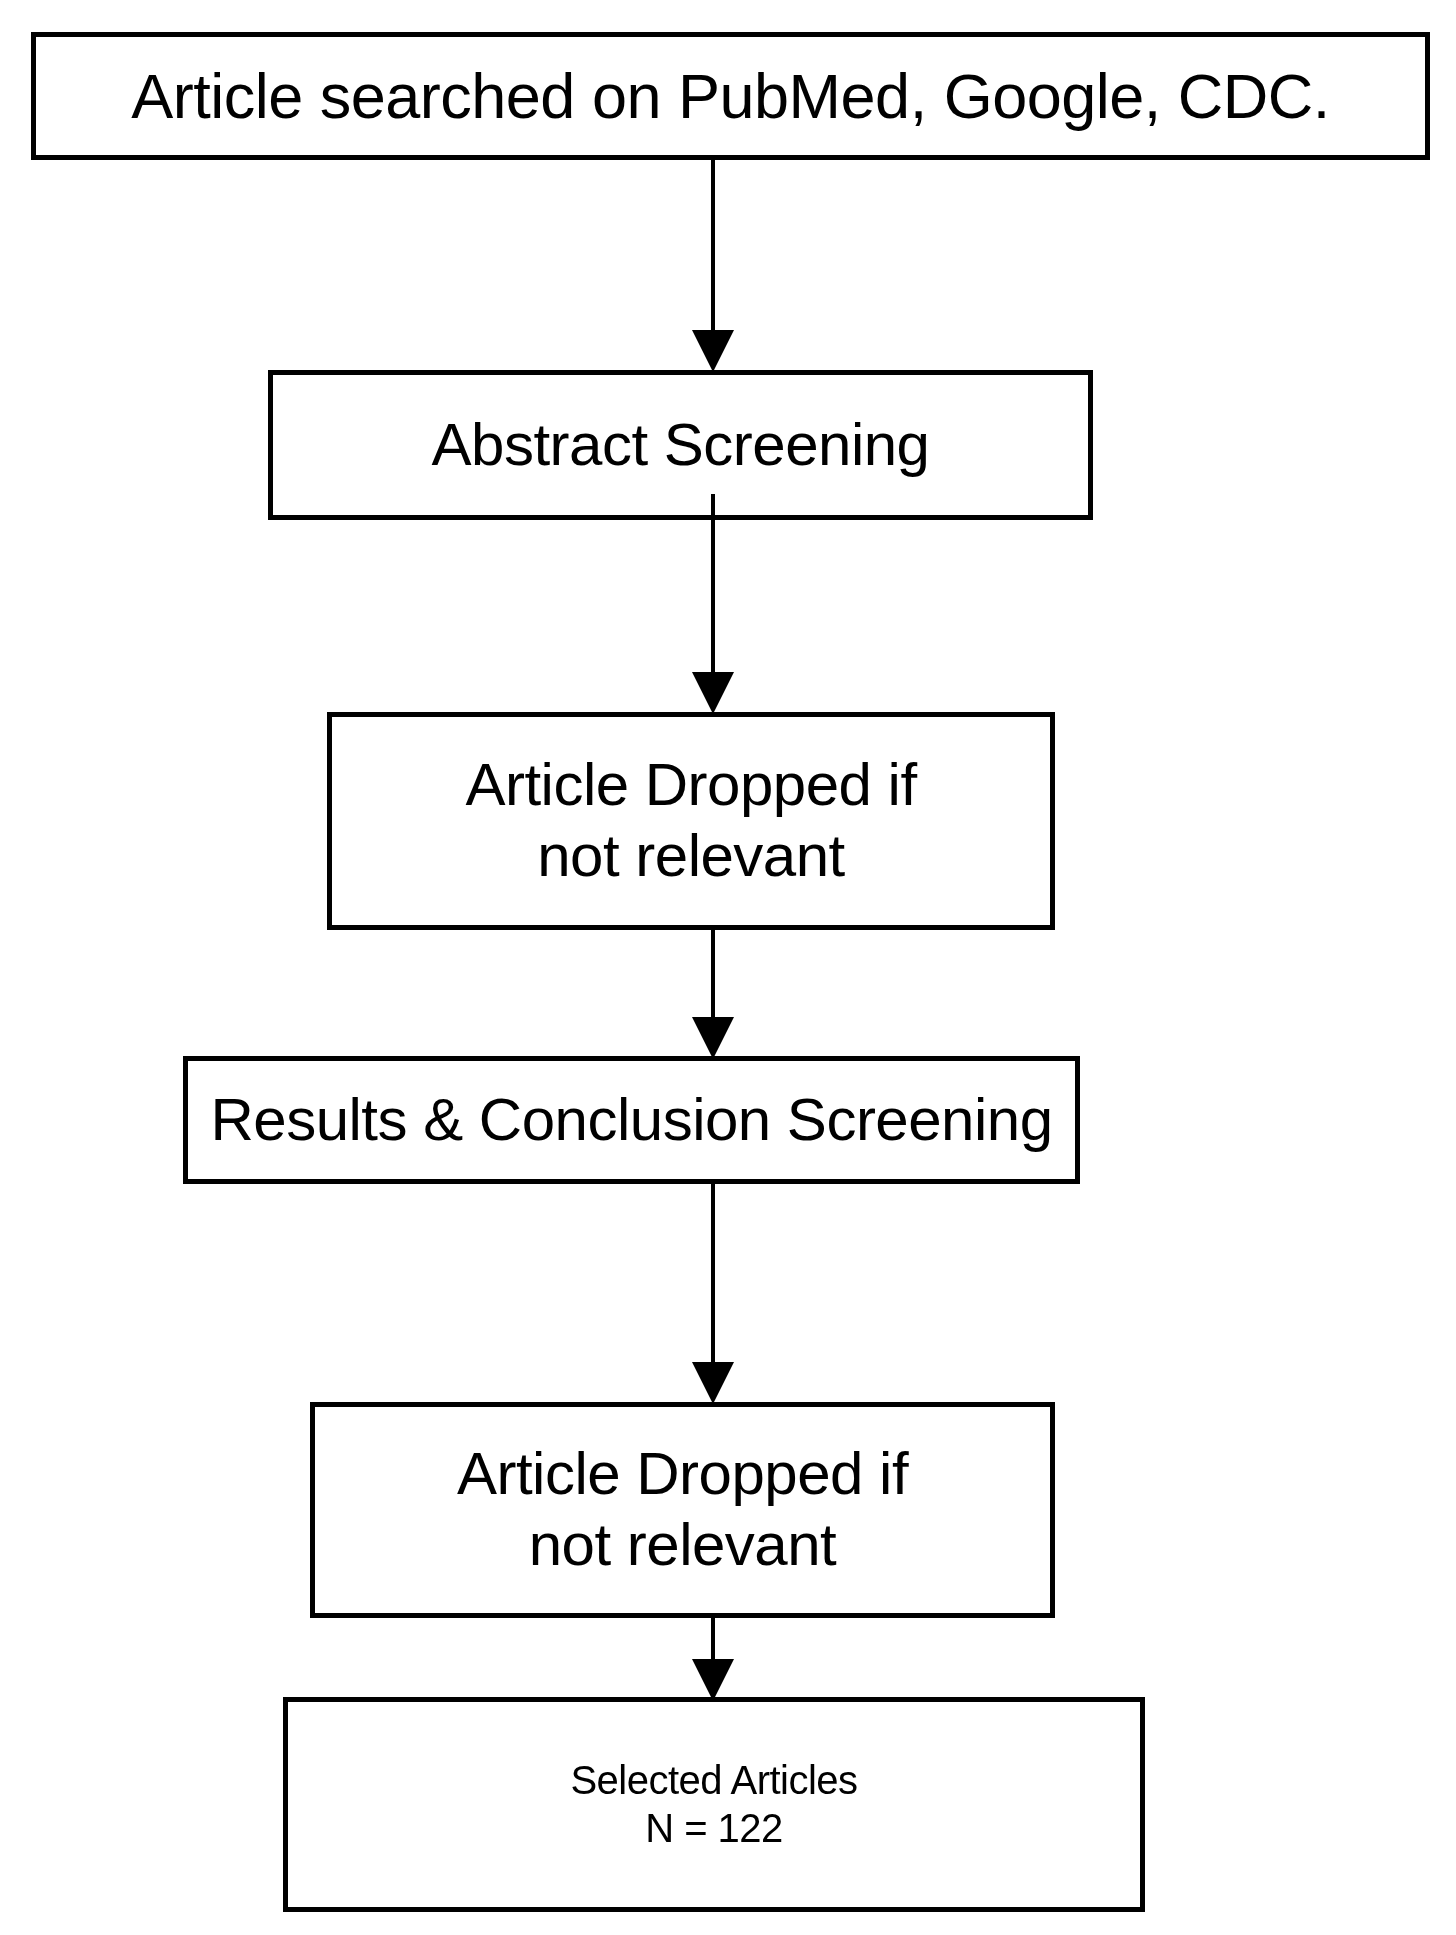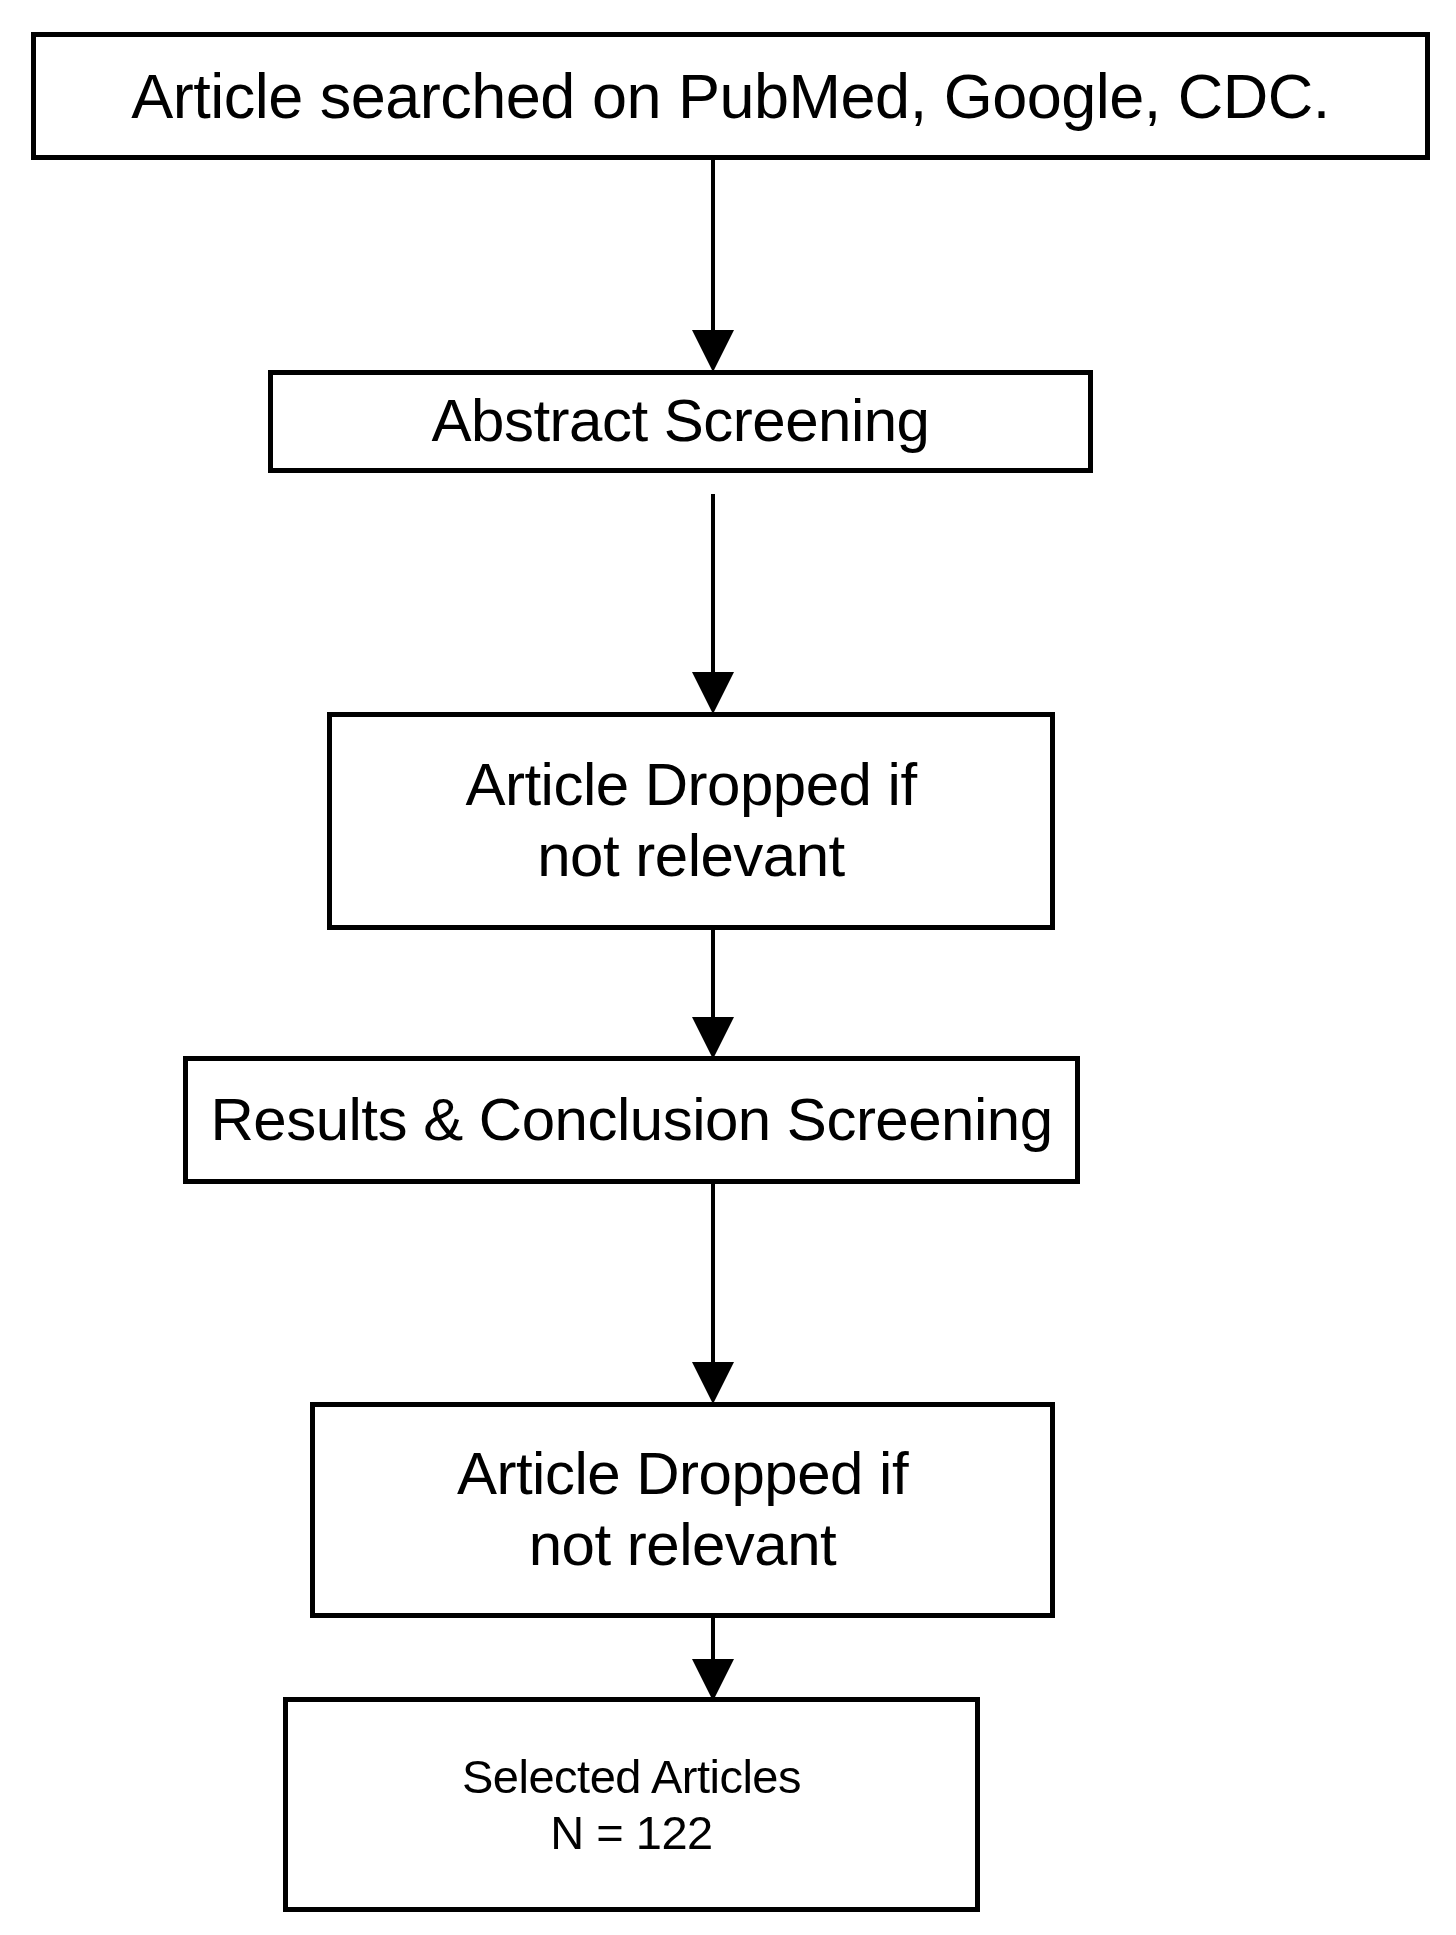--- a/index.html
+++ b/index.html
@@ -32,25 +32,25 @@
     line-height: 1.18;
     letter-spacing: -0.5px;
   }
   .node .line {
     display: block;
     white-space: nowrap;
   }
 
   
   #node-search      { left: 31px;  top: 32px;   width: 1399px; height: 128px; font-size: 63px; }
-  #node-abstract    { left: 268px; top: 370px;  width: 825px;  height: 103px; font-size: 60px; }
+  #node-abstract    { left: 268px; top: 370px;  width: 825px;  height: 150px; font-size: 60px; }
   #node-drop-1      { left: 327px; top: 712px;  width: 728px;  height: 218px; font-size: 60px; }
   #node-results     { left: 183px; top: 1056px; width: 897px; height: 128px; font-size: 60px; }
   #node-drop-2      { left: 310px; top: 1402px; width: 745px;  height: 216px; font-size: 60px; }
-  #node-selected    { left: 283px; top: 1697px; width: 697px;  height: 215px; font-size: 47px; }
+  #node-selected    { left: 283px; top: 1697px; width: 862px;  height: 215px; font-size: 40px; }
 
   
   .connector {
     position: absolute;
     left: 713px;
   }
   .connector .stem {
     position: absolute;
     left: 0;
     top: 0;

